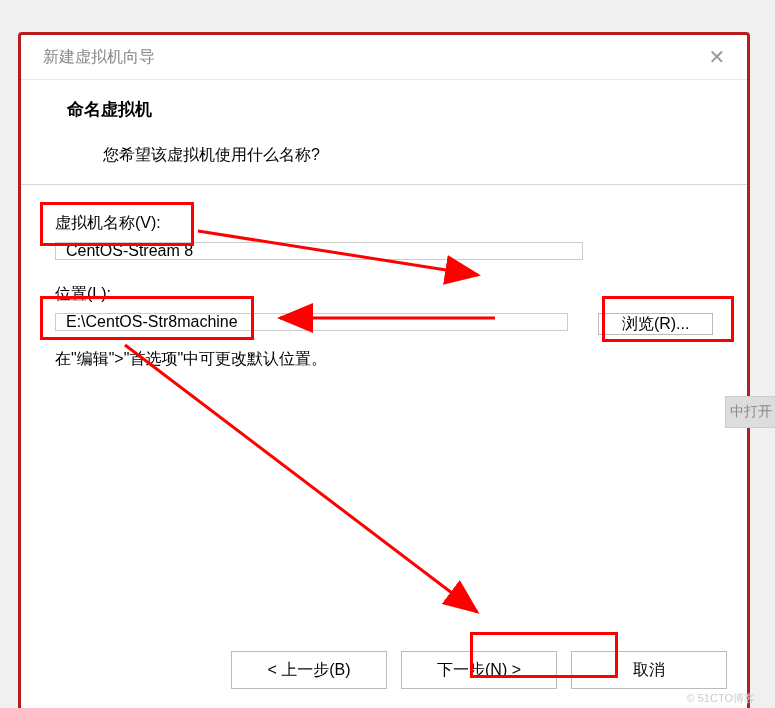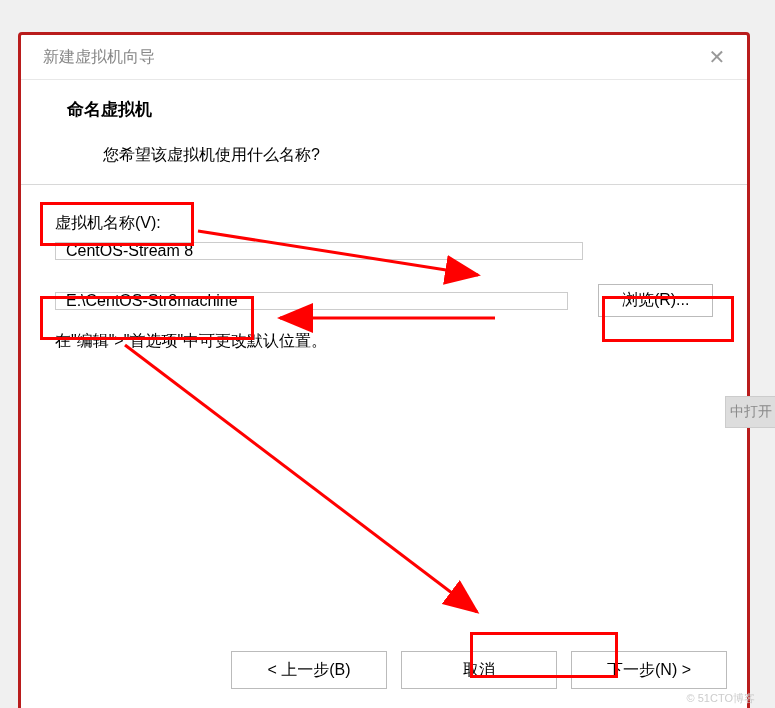--- a/index.html
+++ b/index.html
@@ -83,29 +83,28 @@
       font-family: inherit;
     }
     .name-row {
       margin-bottom: 24px;
     }
     .location-row {
       margin-bottom: 8px;
     }
     .location-input-row {
       display: flex;
-      align-items: center;
       gap: 30px;
     }
     .location-input {
       width: 528px;
     }
     .browse-btn {
       width: 118px;
-      height: 33px;
+      height: 22px;
       border: 1px solid #bbbbbb;
       background: #ffffff;
       font-size: 16px;
       cursor: pointer;
       font-family: inherit;
     }
     .hint-text {
       font-size: 16px;
       color: #000000;
       margin-top: 14px;
@@ -169,33 +168,34 @@
     <div class="header-subtitle">您希望该虚拟机使用什么名称?</div>
   </div>
 
   <div class="content">
     <div class="name-row">
       <div class="field-label">虚拟机名称(V):</div>
       <input type="text" class="text-input" value="CentOS-Stream 8" style="">
     </div>
 
     <div class="location-row">
+      <div class="field-label">位置(L):</div>
       <div class="location-input-row">
         <input type="text" class="text-input location-input" value="E:\CentOS-Str8machine" style="">
         <button class="browse-btn">浏览(R)...</button>
       </div>
     </div>
 
     <div class="hint-text">在"编辑"&gt;"首选项"中可更改默认位置。</div>
   </div>
 
   <div class="footer">
     <button class="footer-btn">&lt; 上一步(B)</button>
+    <button class="footer-btn">下一步(N) &gt;</button>
     <button class="footer-btn">取消</button>
-    <button class="footer-btn">下一步(N) &gt;</button>
   </div>
 </div>
 
 <div class="highlight-box" style="left:40px; top:202px; width:154px; height:44px;"></div>
 <div class="highlight-box" style="left:40px; top:296px; width:214px; height:44px;"></div>
 <div class="highlight-box" style="left:602px; top:296px; width:132px; height:46px;"></div>
 <div class="highlight-box" style="left:470px; top:632px; width:148px; height:46px;"></div>
 
 <svg class="arrow-svg" style="left:0; top:0; width:775px; height:708px;">
   <defs>

